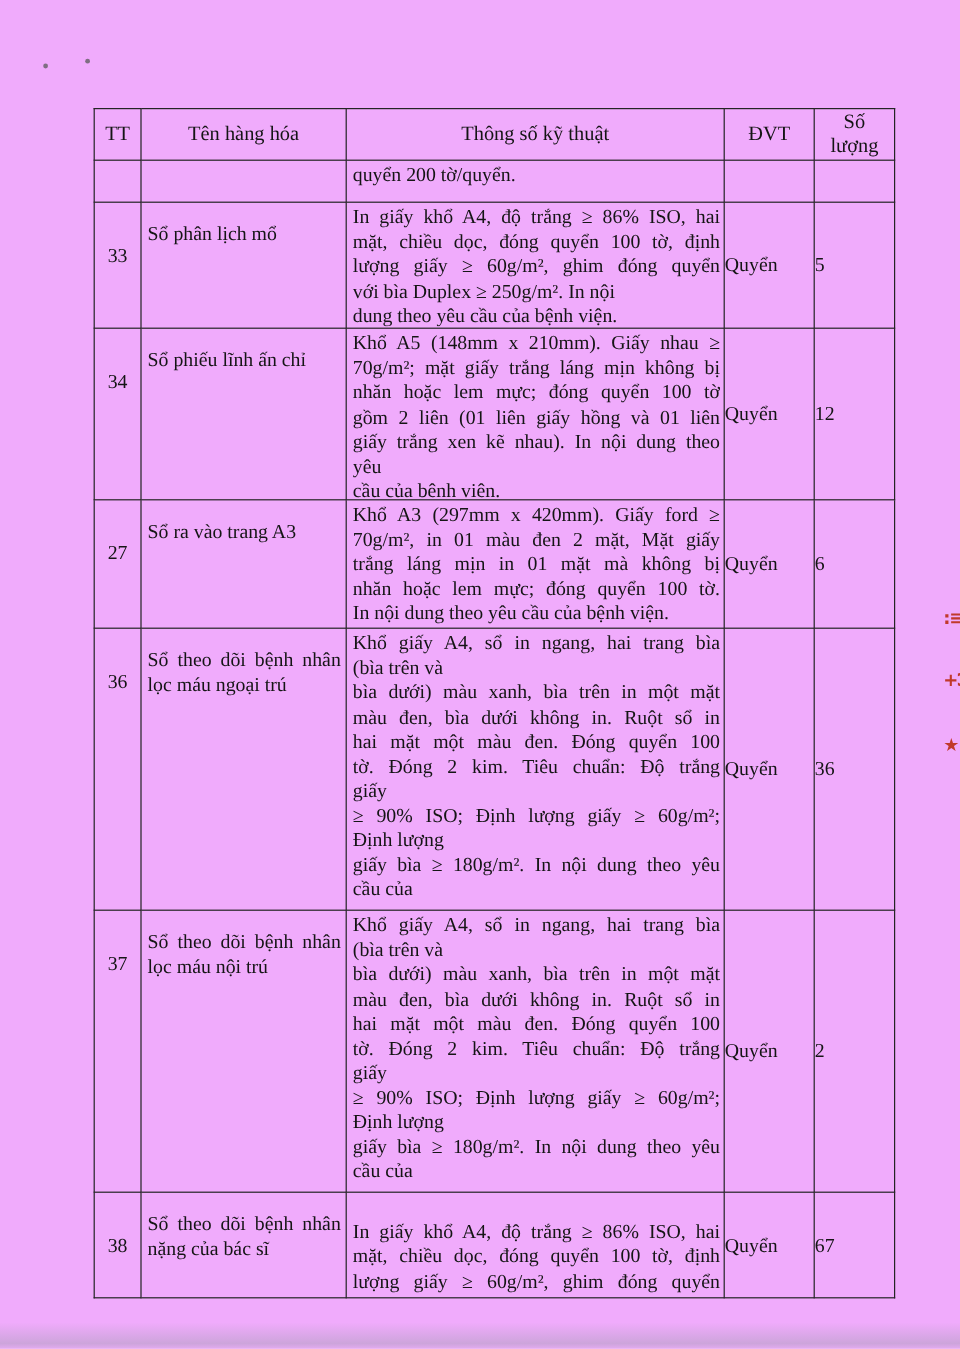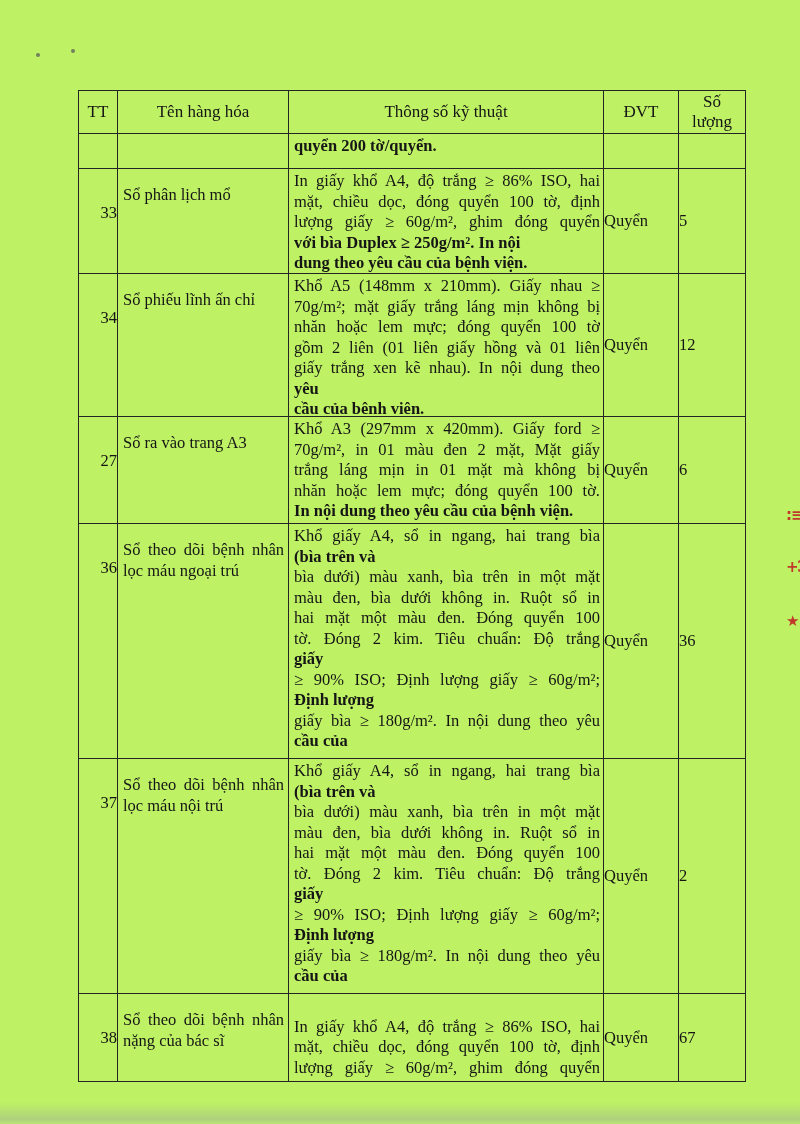--- a/index.html
+++ b/index.html
@@ -5,21 +5,21 @@
   * { margin: 0; padding: 0; box-sizing: border-box; }
   html, body { width: 800px; height: 1124px; }
   body {
     font-family: "Liberation Serif", "DejaVu Serif", serif;
     background: #ffffff;
   }
   .page {
     position: relative;
     width: 800px;
     height: 1124px;
-    background: #bef264;
+    background: #f0abfc;
     overflow: hidden;
   }
   
   .speck {
     position: absolute;
     width: 4px; height: 4px;
     background: #5a5a5a;
     border-radius: 50%;
     opacity: .75;
   }
@@ -43,42 +43,42 @@
   th {
     font-weight: bold;
     font-size: 17px;
     line-height: 20px;
     text-align: center;
     vertical-align: middle;
     padding: 0 2px;
   }
   td { font-size: 16.5px; }
   .c-tt {
-    text-align: right;
+    text-align: center;
     vertical-align: top;
     padding-top: 34px;
   }
   .c-name {
     vertical-align: top;
     padding: 16px 4px 0 5px;
     text-align: justify;
     text-align-last: left;
     line-height: 20.5px;
   }
   .c-spec {
     vertical-align: top;
     padding: 2px 3px 0 5px;
   }
   .spec-box { overflow: hidden; }
   .spec-box .ln {
     line-height: 20.5px;
     white-space: normal;
   }
   .spec-box .ln.j { text-align: justify; text-align-last: justify; }
-  .spec-box .ln.l { text-align: left; font-weight: bold; }
+  .spec-box .ln.l { text-align: left; }
   .c-unit, .c-qty {
     text-align: left;
     vertical-align: middle;
   }
   
   .edge-fragment {
     position: absolute;
     left: 786px;
     width: 40px;
     font-family: "DejaVu Sans", sans-serif;

